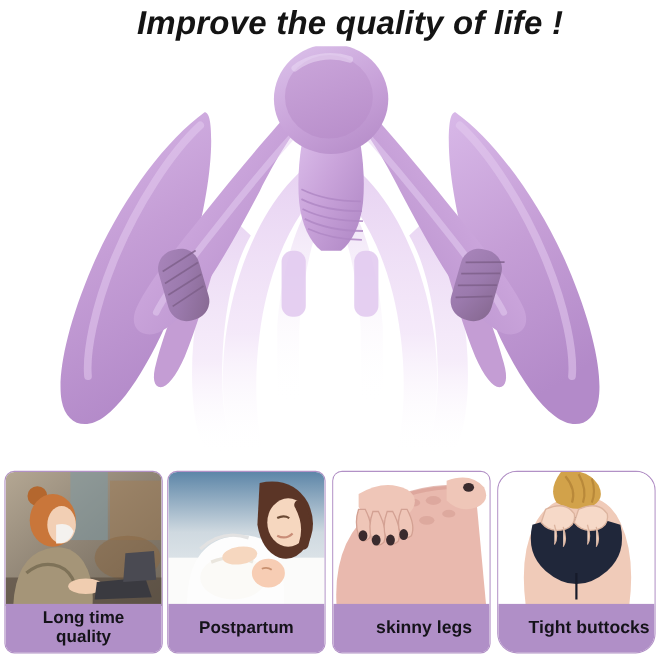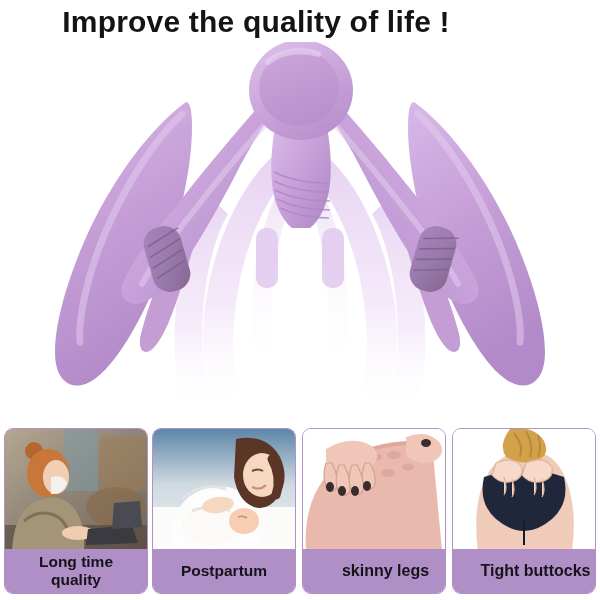--- a/index.html
+++ b/index.html
@@ -14,27 +14,28 @@
     overflow: hidden;
     font-family: "Liberation Sans", sans-serif;
   }
 
   
   #page-title {
     position: absolute;
     top: 4px;
     left: 0;
     width: 512px;
-    text-align: center;
+    text-align: right;
     font-size: 30px;
     font-weight: bold;
     color: #141414;
     letter-spacing: 0.2px;
     line-height: 36px;
     white-space: nowrap;
+    font-style: italic;
   }
 
   
   #hero {
     position: absolute;
     top: 42px;
     left: 0;
     width: 600px;
     height: 382px;
     background: #ffffff;
@@ -409,21 +410,21 @@
         <ellipse cx="124" cy="14" rx="5" ry="4" fill="#3a2b2e"></ellipse>
       </svg>
     </div>
     <div class="card-label one-line">
       <div>
         <span>skinny legs</span>
       </div>
     </div>
   </div>
 
-  <div class="card" style="left:452px;">
+  <div class="card" style="left:452px;border-radius:18px;">
     <div class="card-photo">
       <svg viewBox="0 0 144 122" preserveAspectRatio="xMidYMid slice">
         <rect width="144" height="122" fill="#ffffff"></rect>
 
         <path d="M26 122 q-6 -46 8 -74 q12 -24 38 -26 q28 -2 40 24 q14 30 8 76 z" fill="#f0cbb9"></path>
 
         <path d="M58 0 q24 -4 34 12 q6 12 -4 18 q-16 8 -34 -2 q-8 -12 4 -28 z" fill="#d2a24a"></path>
         <g stroke="#b9893a" stroke-width="2" fill="none">
           <path d="M62 4 q10 12 6 24"></path>
           <path d="M74 2 q8 14 4 26"></path>

